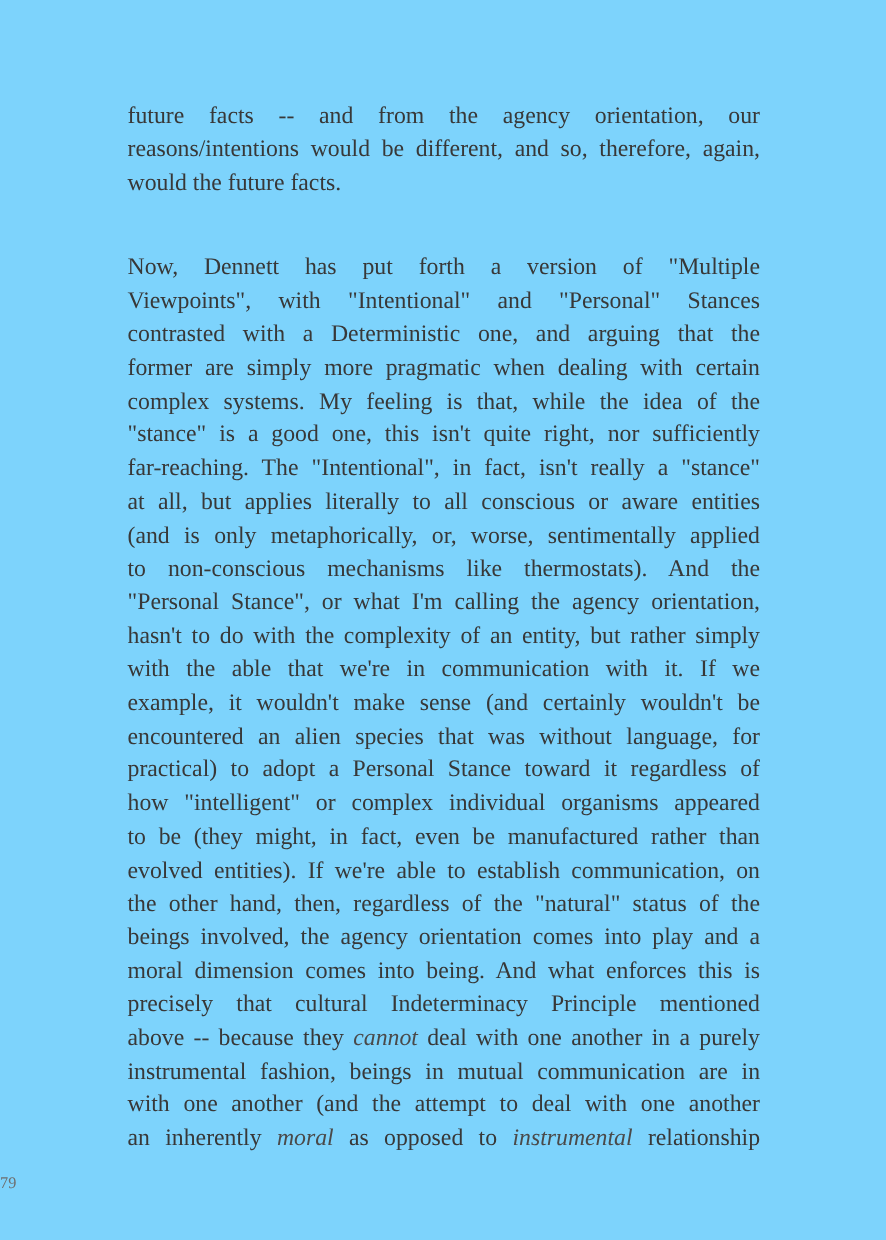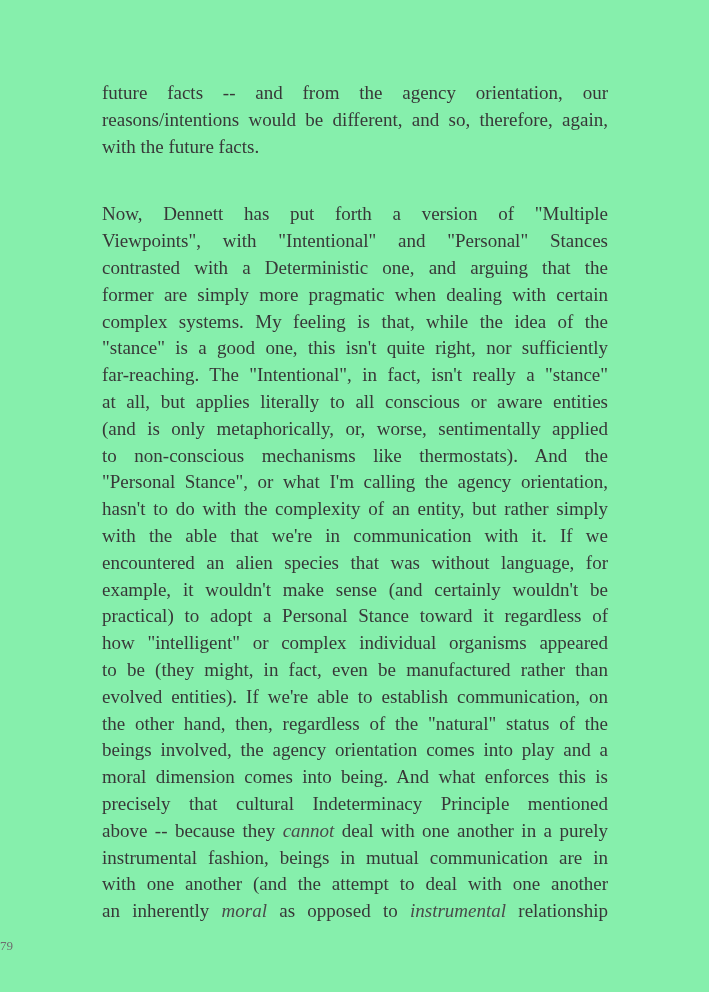--- a/index.html
+++ b/index.html
@@ -10,21 +10,21 @@
   body {
     width: 709px;
     height: 992px;
     position: relative;
     overflow: hidden;
     font-family: "Liberation Serif", serif;
   }
   .page {
     position: absolute;
     inset: 0;
-    background: #86efac;
+    background: #7dd3fc;
   }
   .page-body {
     position: absolute;
     left: 102px;
     top: 80px;
     width: 506px;
     font-size: 19px;
     line-height: 26.8px;
     color: #383838;
   }
@@ -54,38 +54,38 @@
   }
 </style>
 </head>
 <body>
 
 <div class="page">
   <div class="page-body">
       <div class="paragraph">
         <div class="line"><span>future facts -- and from the agency orientation, our</span></div>
         <div class="line"><span>reasons/intentions would be different, and so, therefore, again,</span></div>
-        <div class="line no-justify"><span>with the future facts.</span></div>
+        <div class="line no-justify"><span>would the future facts.</span></div>
       </div>
       <div class="paragraph">
         <div class="line"><span>Now, Dennett has put forth a version of "Multiple</span></div>
         <div class="line"><span>Viewpoints", with "Intentional" and "Personal" Stances</span></div>
         <div class="line"><span>contrasted with a Deterministic one, and arguing that the</span></div>
         <div class="line"><span>former are simply more pragmatic when dealing with certain</span></div>
         <div class="line"><span>complex systems. My feeling is that, while the idea of the</span></div>
         <div class="line"><span>"stance" is a good one, this isn't quite right, nor sufficiently</span></div>
         <div class="line"><span>far-reaching. The "Intentional", in fact, isn't really a "stance"</span></div>
         <div class="line"><span>at all, but applies literally to all conscious or aware entities</span></div>
         <div class="line"><span>(and is only metaphorically, or, worse, sentimentally applied</span></div>
         <div class="line"><span>to non-conscious mechanisms like thermostats). And the</span></div>
         <div class="line"><span>"Personal Stance", or what I'm calling the agency orientation,</span></div>
         <div class="line"><span>hasn't to do with the complexity of an entity, but rather simply</span></div>
         <div class="line"><span>with the able that we're in communication with it. If we</span></div>
+        <div class="line"><span>example, it wouldn't make sense (and certainly wouldn't be</span></div>
         <div class="line"><span>encountered an alien species that was without language, for</span></div>
-        <div class="line"><span>example, it wouldn't make sense (and certainly wouldn't be</span></div>
         <div class="line"><span>practical) to adopt a Personal Stance toward it regardless of</span></div>
         <div class="line"><span>how "intelligent" or complex individual organisms appeared</span></div>
         <div class="line"><span>to be (they might, in fact, even be manufactured rather than</span></div>
         <div class="line"><span>evolved entities). If we're able to establish communication, on</span></div>
         <div class="line"><span>the other hand, then, regardless of the "natural" status of the</span></div>
         <div class="line"><span>beings involved, the agency orientation comes into play and a</span></div>
         <div class="line"><span>moral dimension comes into being. And what enforces this is</span></div>
         <div class="line"><span>precisely that cultural Indeterminacy Principle mentioned</span></div>
         <div class="line"><span>above -- because they </span><em>cannot</em><span> deal with one another in a purely</span></div>
         <div class="line"><span>instrumental fashion, beings in mutual communication are in</span></div>

